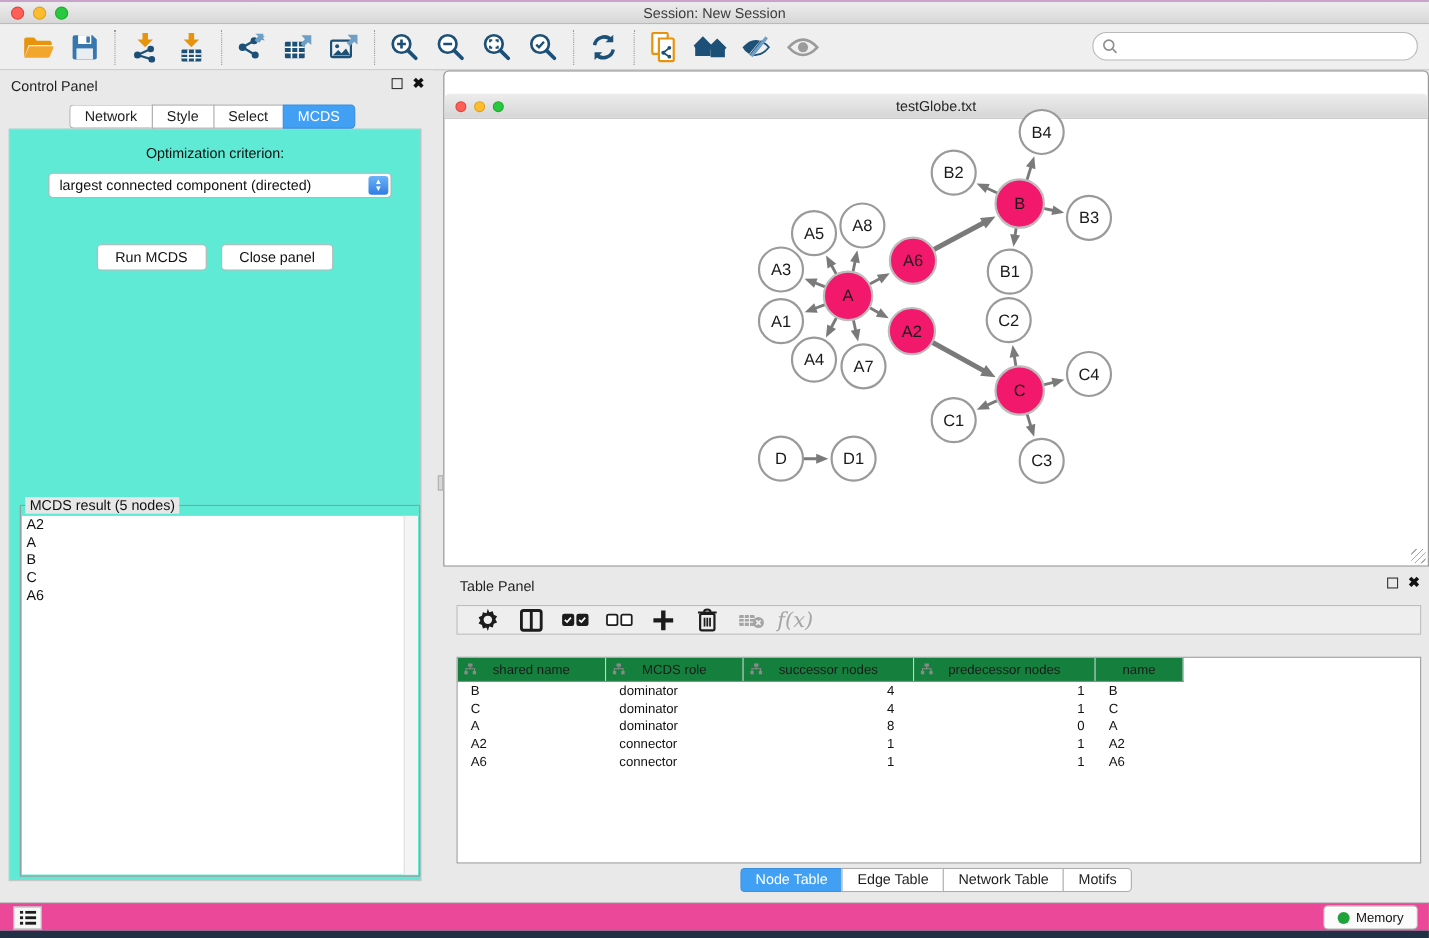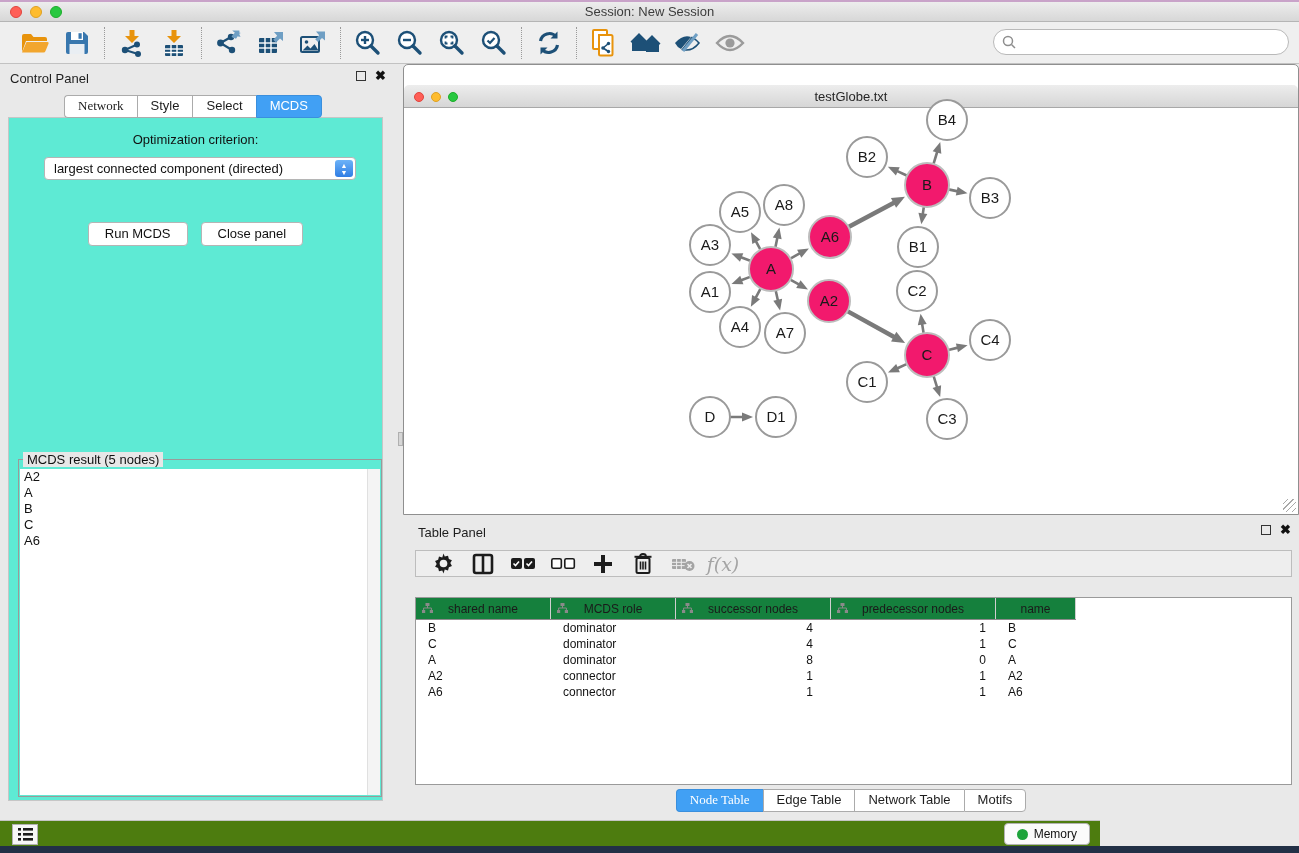--- a/index.html
+++ b/index.html
@@ -36,21 +36,21 @@
   
   .control-panel { position:absolute; left:0; top:64px; width:394px; height:756px; background:#e9e9e9; }
   .cp-header { position:absolute; left:10px; top:7px; font-size:13px; color:#1e1e1e; }
   .panel-icons { position:absolute; right:8px; top:7px; display:flex; gap:9px; align-items:center; }
   .float-icon { width:10px; height:10px; border:1.5px solid #333; display:inline-block; }
   .close-icon { font-size:13px; font-weight:bold; color:#111; line-height:10px; }
 
   .cp-tabs { position:absolute; left:0; right:8px; top:31px; display:flex; justify-content:center; z-index:3; }
   .seg-tab { font-size:13px; color:#1d1d1d; background:#fff; border:1px solid #ababab; border-right:none;
     padding:2px 13px 3px; cursor:pointer; }
-  .seg-tab:first-child { border-radius:4px 0 0 4px;font-family:Liberation Serif, serif; }
+  .seg-tab:first-child { border-radius:4px 0 0 4px; }
   .seg-tab:last-child { border-radius:0 4px 4px 0; border-right:1px solid #ababab; }
   .seg-tab.active { background:#41a0f4; border-color:#3a8fdd; color:#fff; }
 
   .cp-pane { position:absolute; left:8px; top:53px; width:375px; height:684px; background:#5eead4;
     border:1px solid #c6c6c6; }
   .opt-label { position:absolute; left:0; right:0; top:14px; text-align:center; font-size:13px; color:#111; }
   .criterion { position:absolute; left:35px; top:39px; width:312px; height:23px; background:#fff;
     border:1px solid #b5b5b5; border-radius:4px; font-size:13px; color:#111;
     display:flex; align-items:center; padding-left:9px; cursor:pointer; }
   .criterion .stepper { position:absolute; right:2px; top:2px; width:18px; height:17px; border-radius:3px;
@@ -94,21 +94,21 @@
   .th { position:relative; display:flex; align-items:center; justify-content:center; font-size:12px; color:#1a1a1a;
     border-right:1px solid #cfcfcf; cursor:pointer; }
   .th .tree-ico { position:absolute; left:6px; top:5px; }
   .tbody { position:absolute; left:0; top:22px; right:0; bottom:0; }
   .tr { display:flex; height:16px; cursor:default; }
   .td { font-size:12px; color:#121212; line-height:16px; white-space:nowrap; overflow:hidden; }
 
   .tp-tabs { position:absolute; left:0; right:0; top:271px; display:flex; justify-content:center; }
 
   
-  .statusbar { position:absolute; left:0; top:820px; width:1100px; height:26px; background:#4d7c0f; border-top:1px solid #c4c4c4;text-align:center; }
+  .statusbar { position:absolute; left:0; top:820px; width:1299px; height:26px; background:#ec4899; border-top:1px solid #c4c4c4;text-align:center; }
   .list-btn { position:absolute; left:12px; top:3px; width:26px; height:21px; background:#f7f7f7;
     border:1px solid #b2b2b2; display:flex; align-items:center; justify-content:center; cursor:pointer; }
   .memory-btn { position:absolute; right:10px; top:2px; height:22px; background:#fbfbfb; border:1px solid #b2b2b2;
     border-radius:4px; display:flex; align-items:center; gap:6px; padding:0 12px; font-size:12px; color:#111; cursor:pointer; }
   .memory-dot { width:11px; height:11px; border-radius:50%; background:#1ea33b; }
 </style>
 </head>
 <body>
 
 <div class="desk-top"></div>

